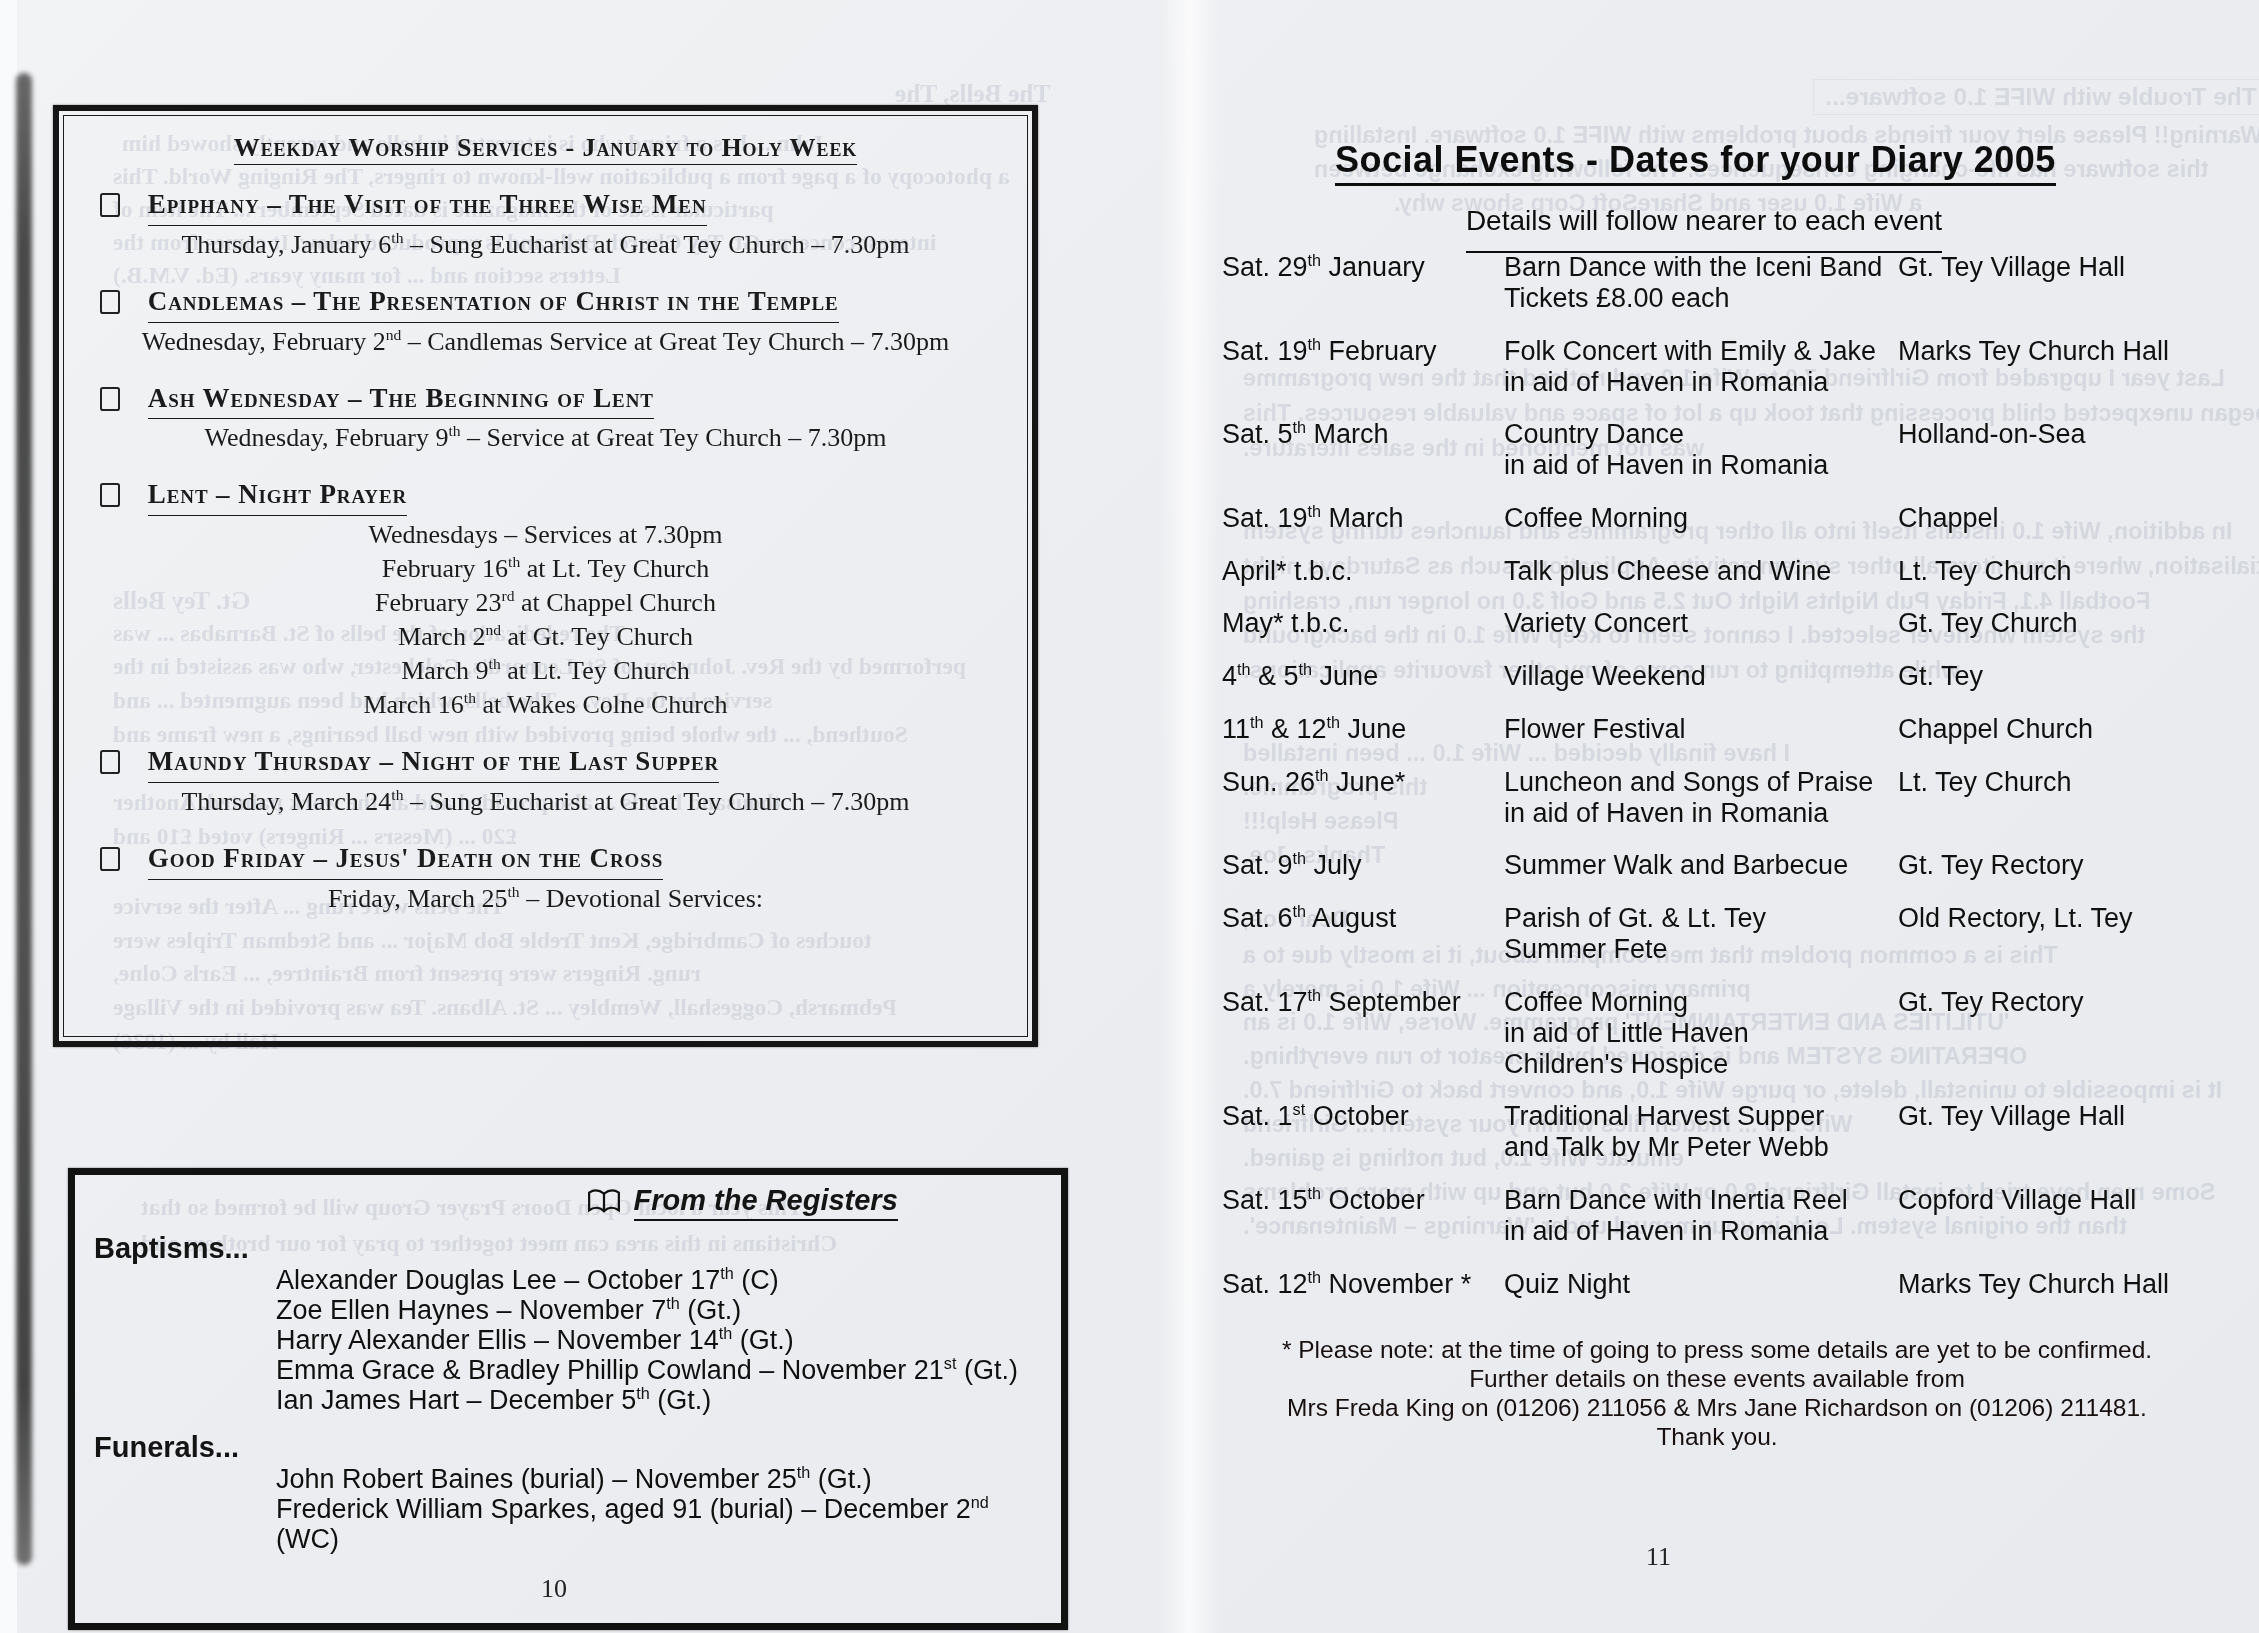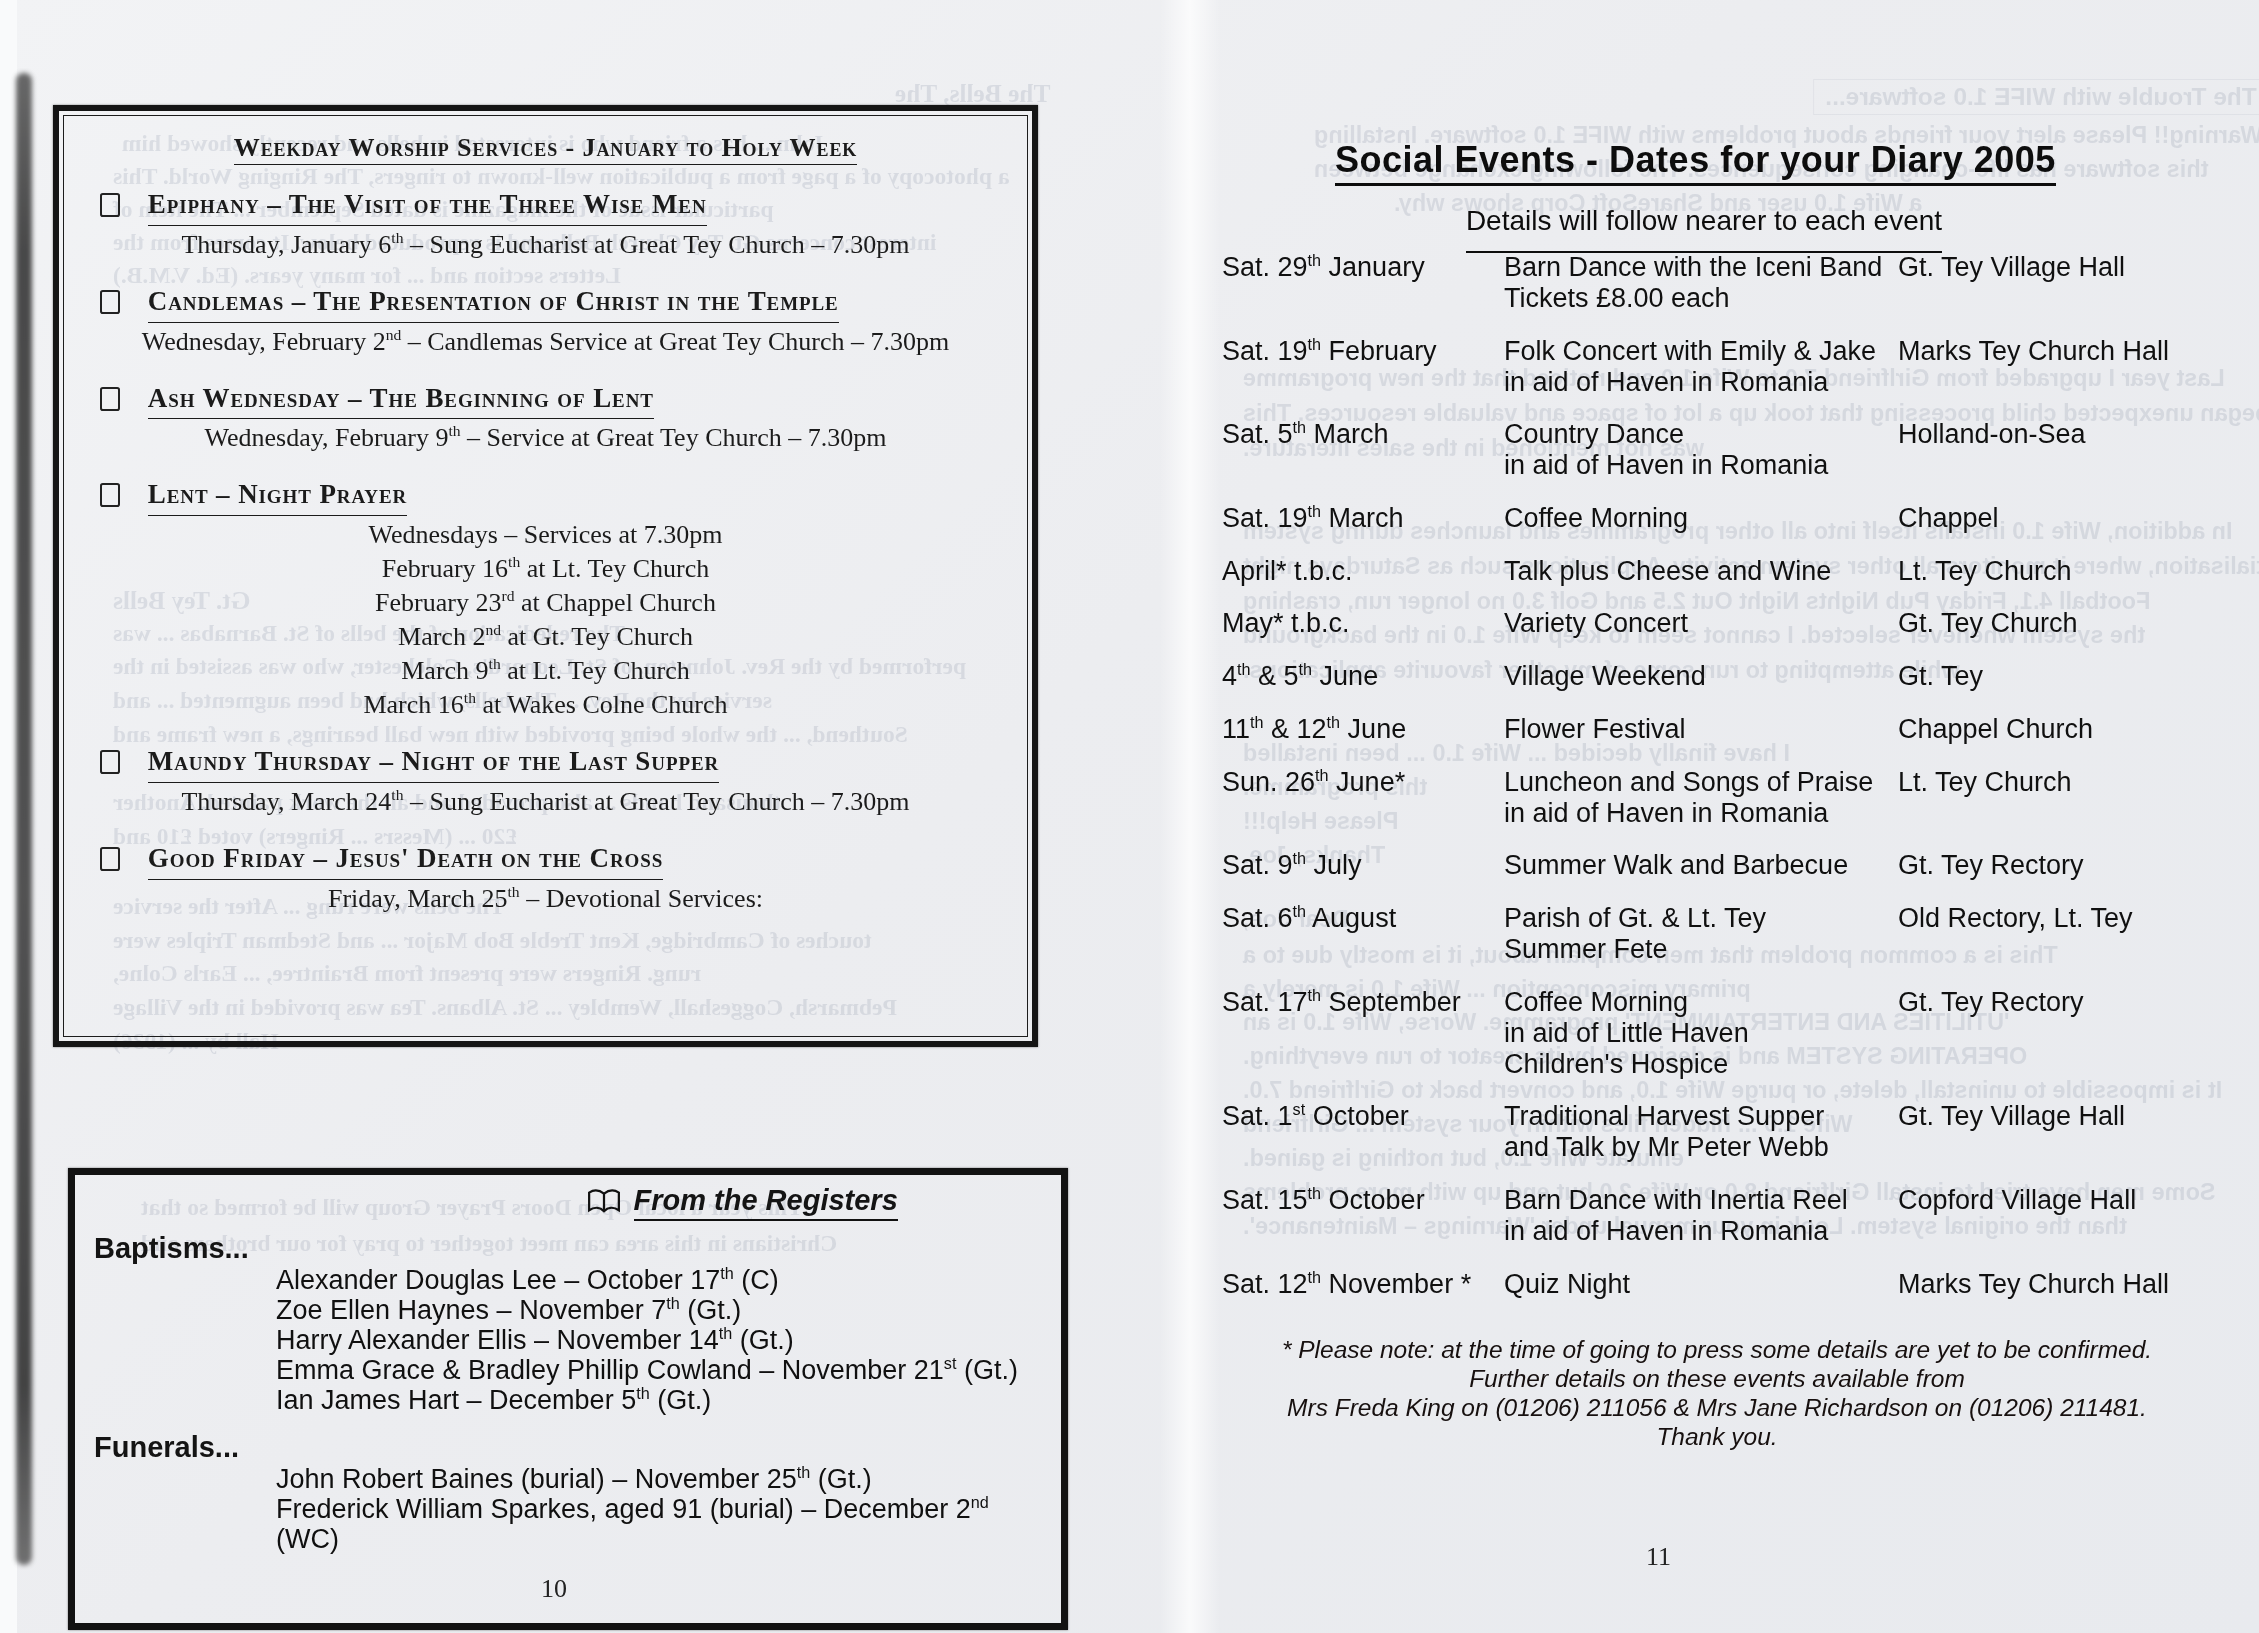--- a/index.html
+++ b/index.html
@@ -62,21 +62,21 @@
   .se-sub-wrap{position:absolute;left:1271px;top:205px;width:866px;text-align:center;}
   .se-sub{font-weight:normal;font-size:28px;color:#0d0d0d;
     border-bottom:2.8px solid #0d0d0d;padding-bottom:15px;}
 
   .events{position:absolute;left:1222px;top:252px;width:1015px;
     display:flex;flex-direction:column;row-gap:21.7px;}
   .ev-row{display:grid;grid-template-columns:282px 394px 1fr;}
   .ev-date,.ev-desc,.ev-loc{font-size:27px;line-height:31px;color:#101010;}
 
   .footnote{position:absolute;left:1219px;top:1335px;width:996px;text-align:center;
-    font-size:24.5px;line-height:29px;color:#17100f;font-style:italic;}
+    font-size:24.5px;line-height:29px;color:#17100f;}
 
   .book-icon{flex:0 0 auto;}
 </style>
 </head>
 <body>
 
 <div class="page-edge"></div>
 <div class="spine-shadow"></div>
 <div class="page-gap"></div>
 

